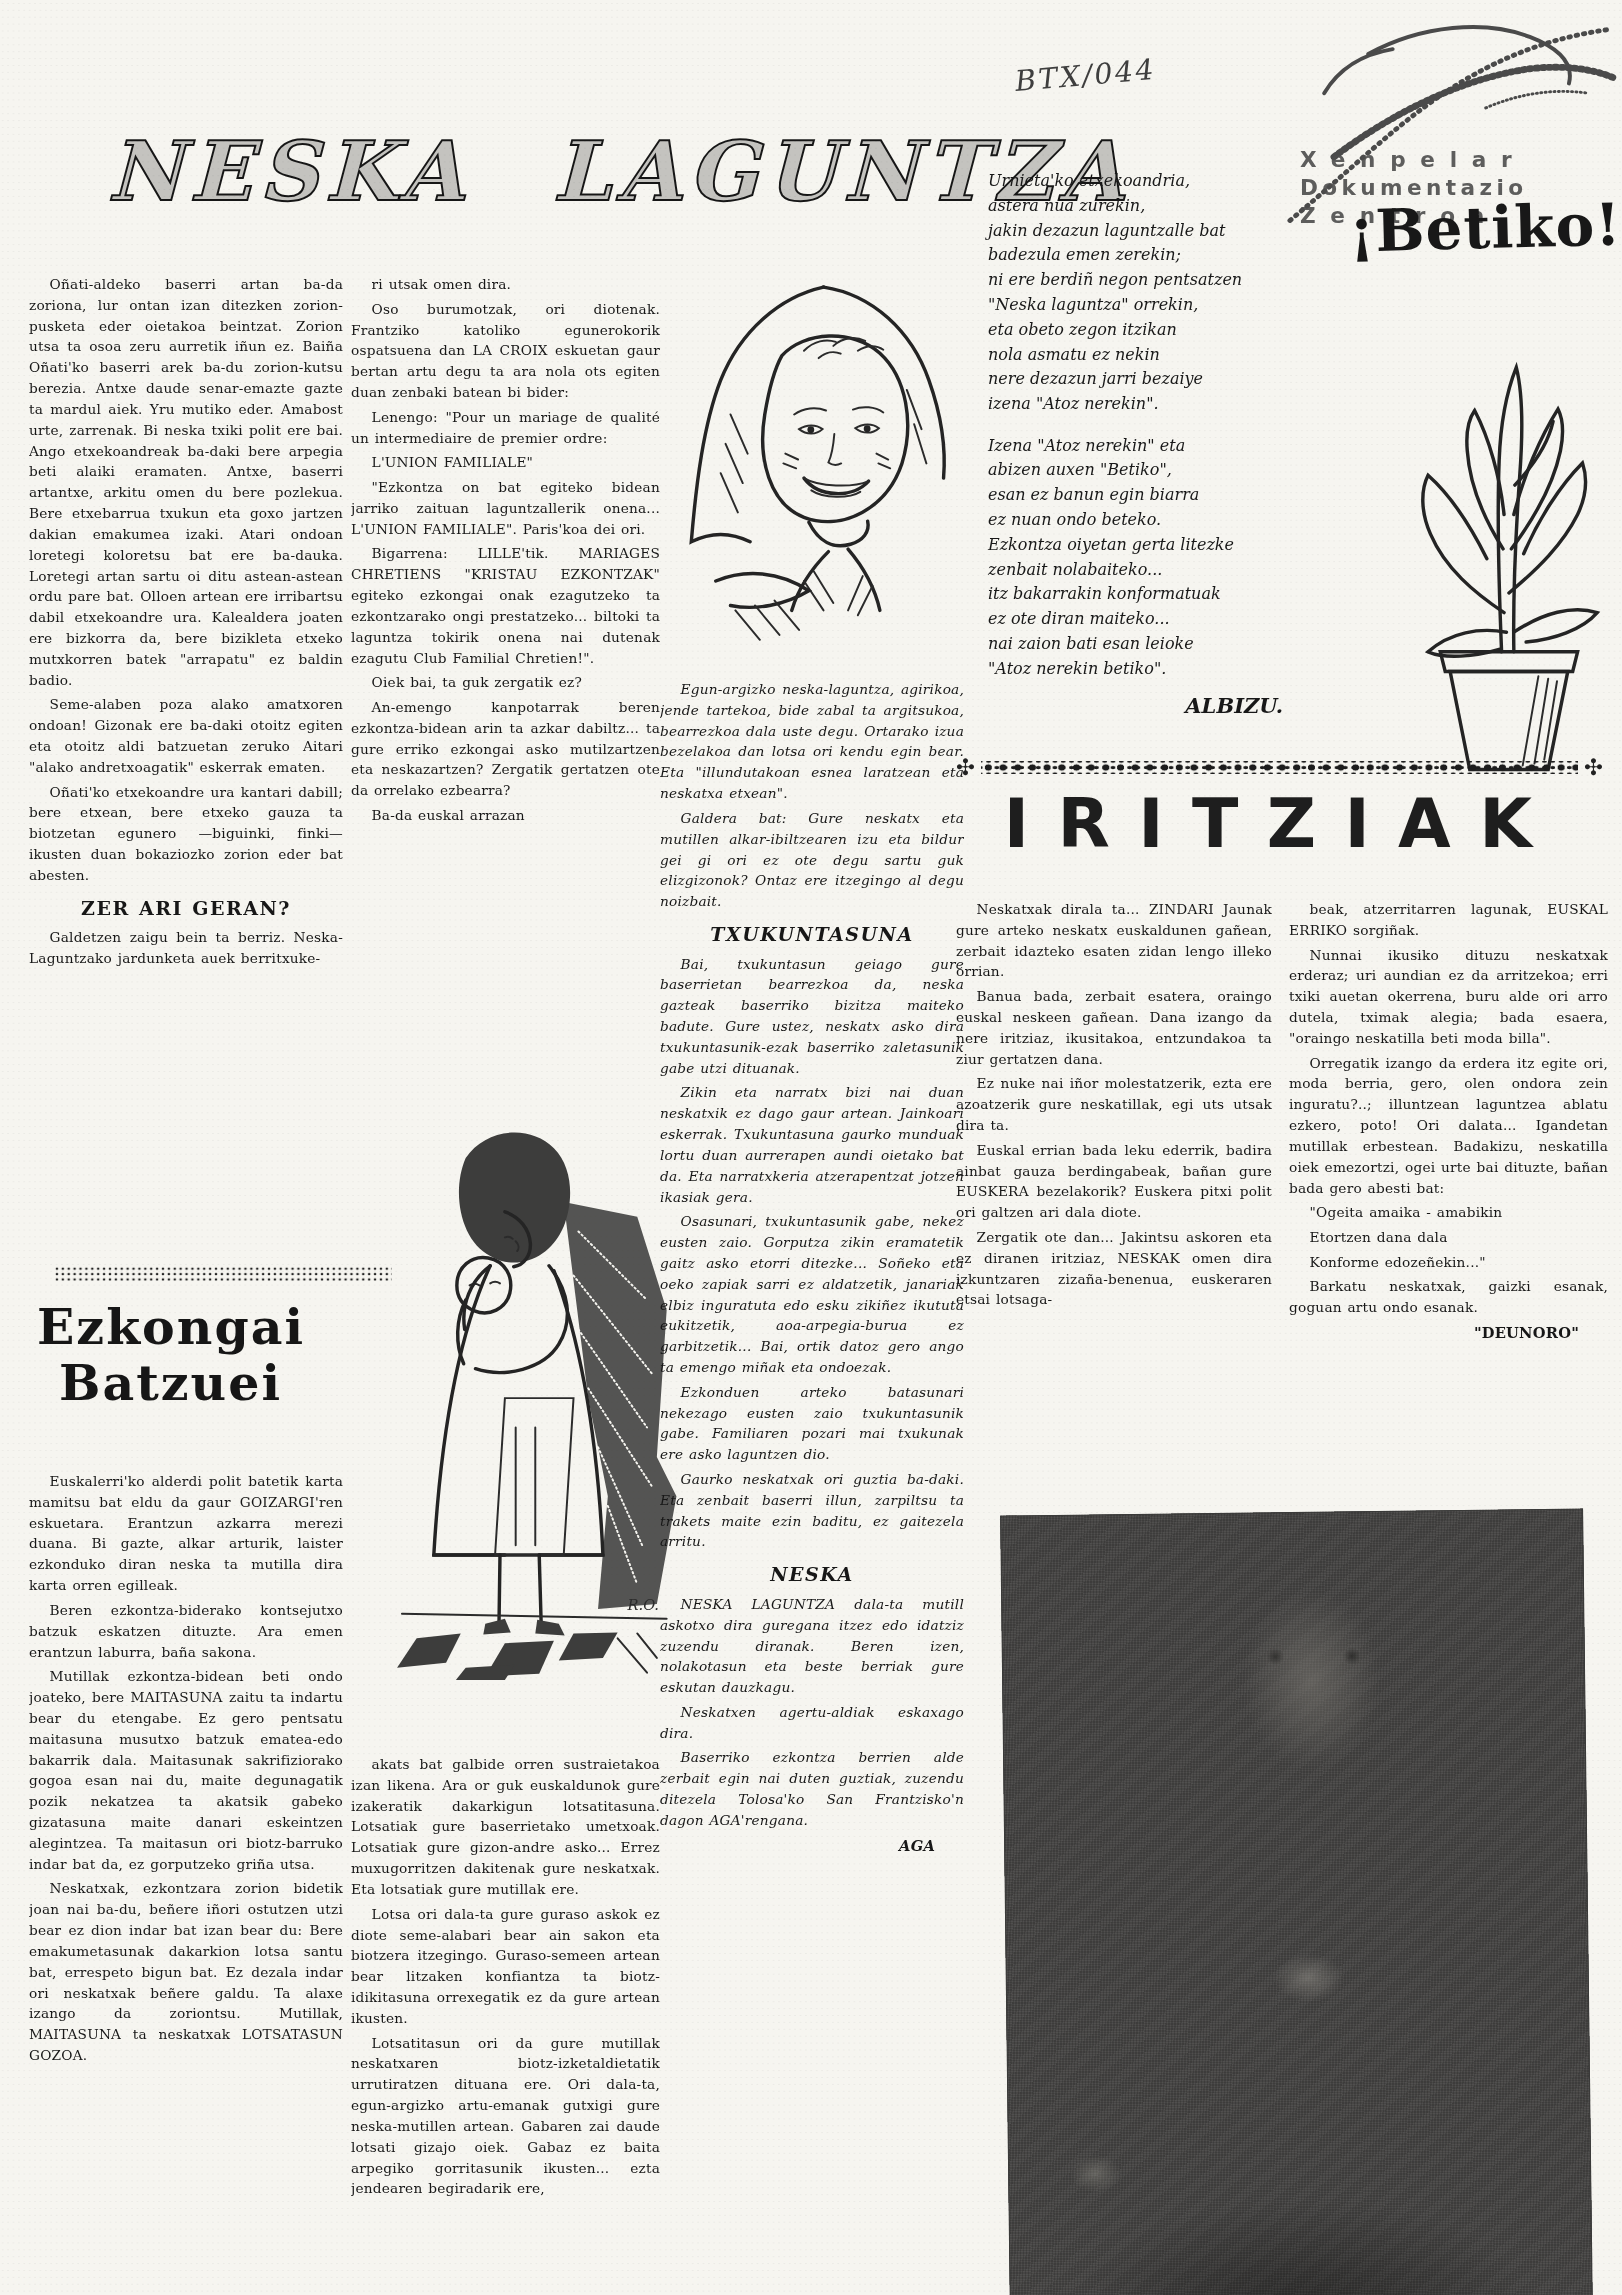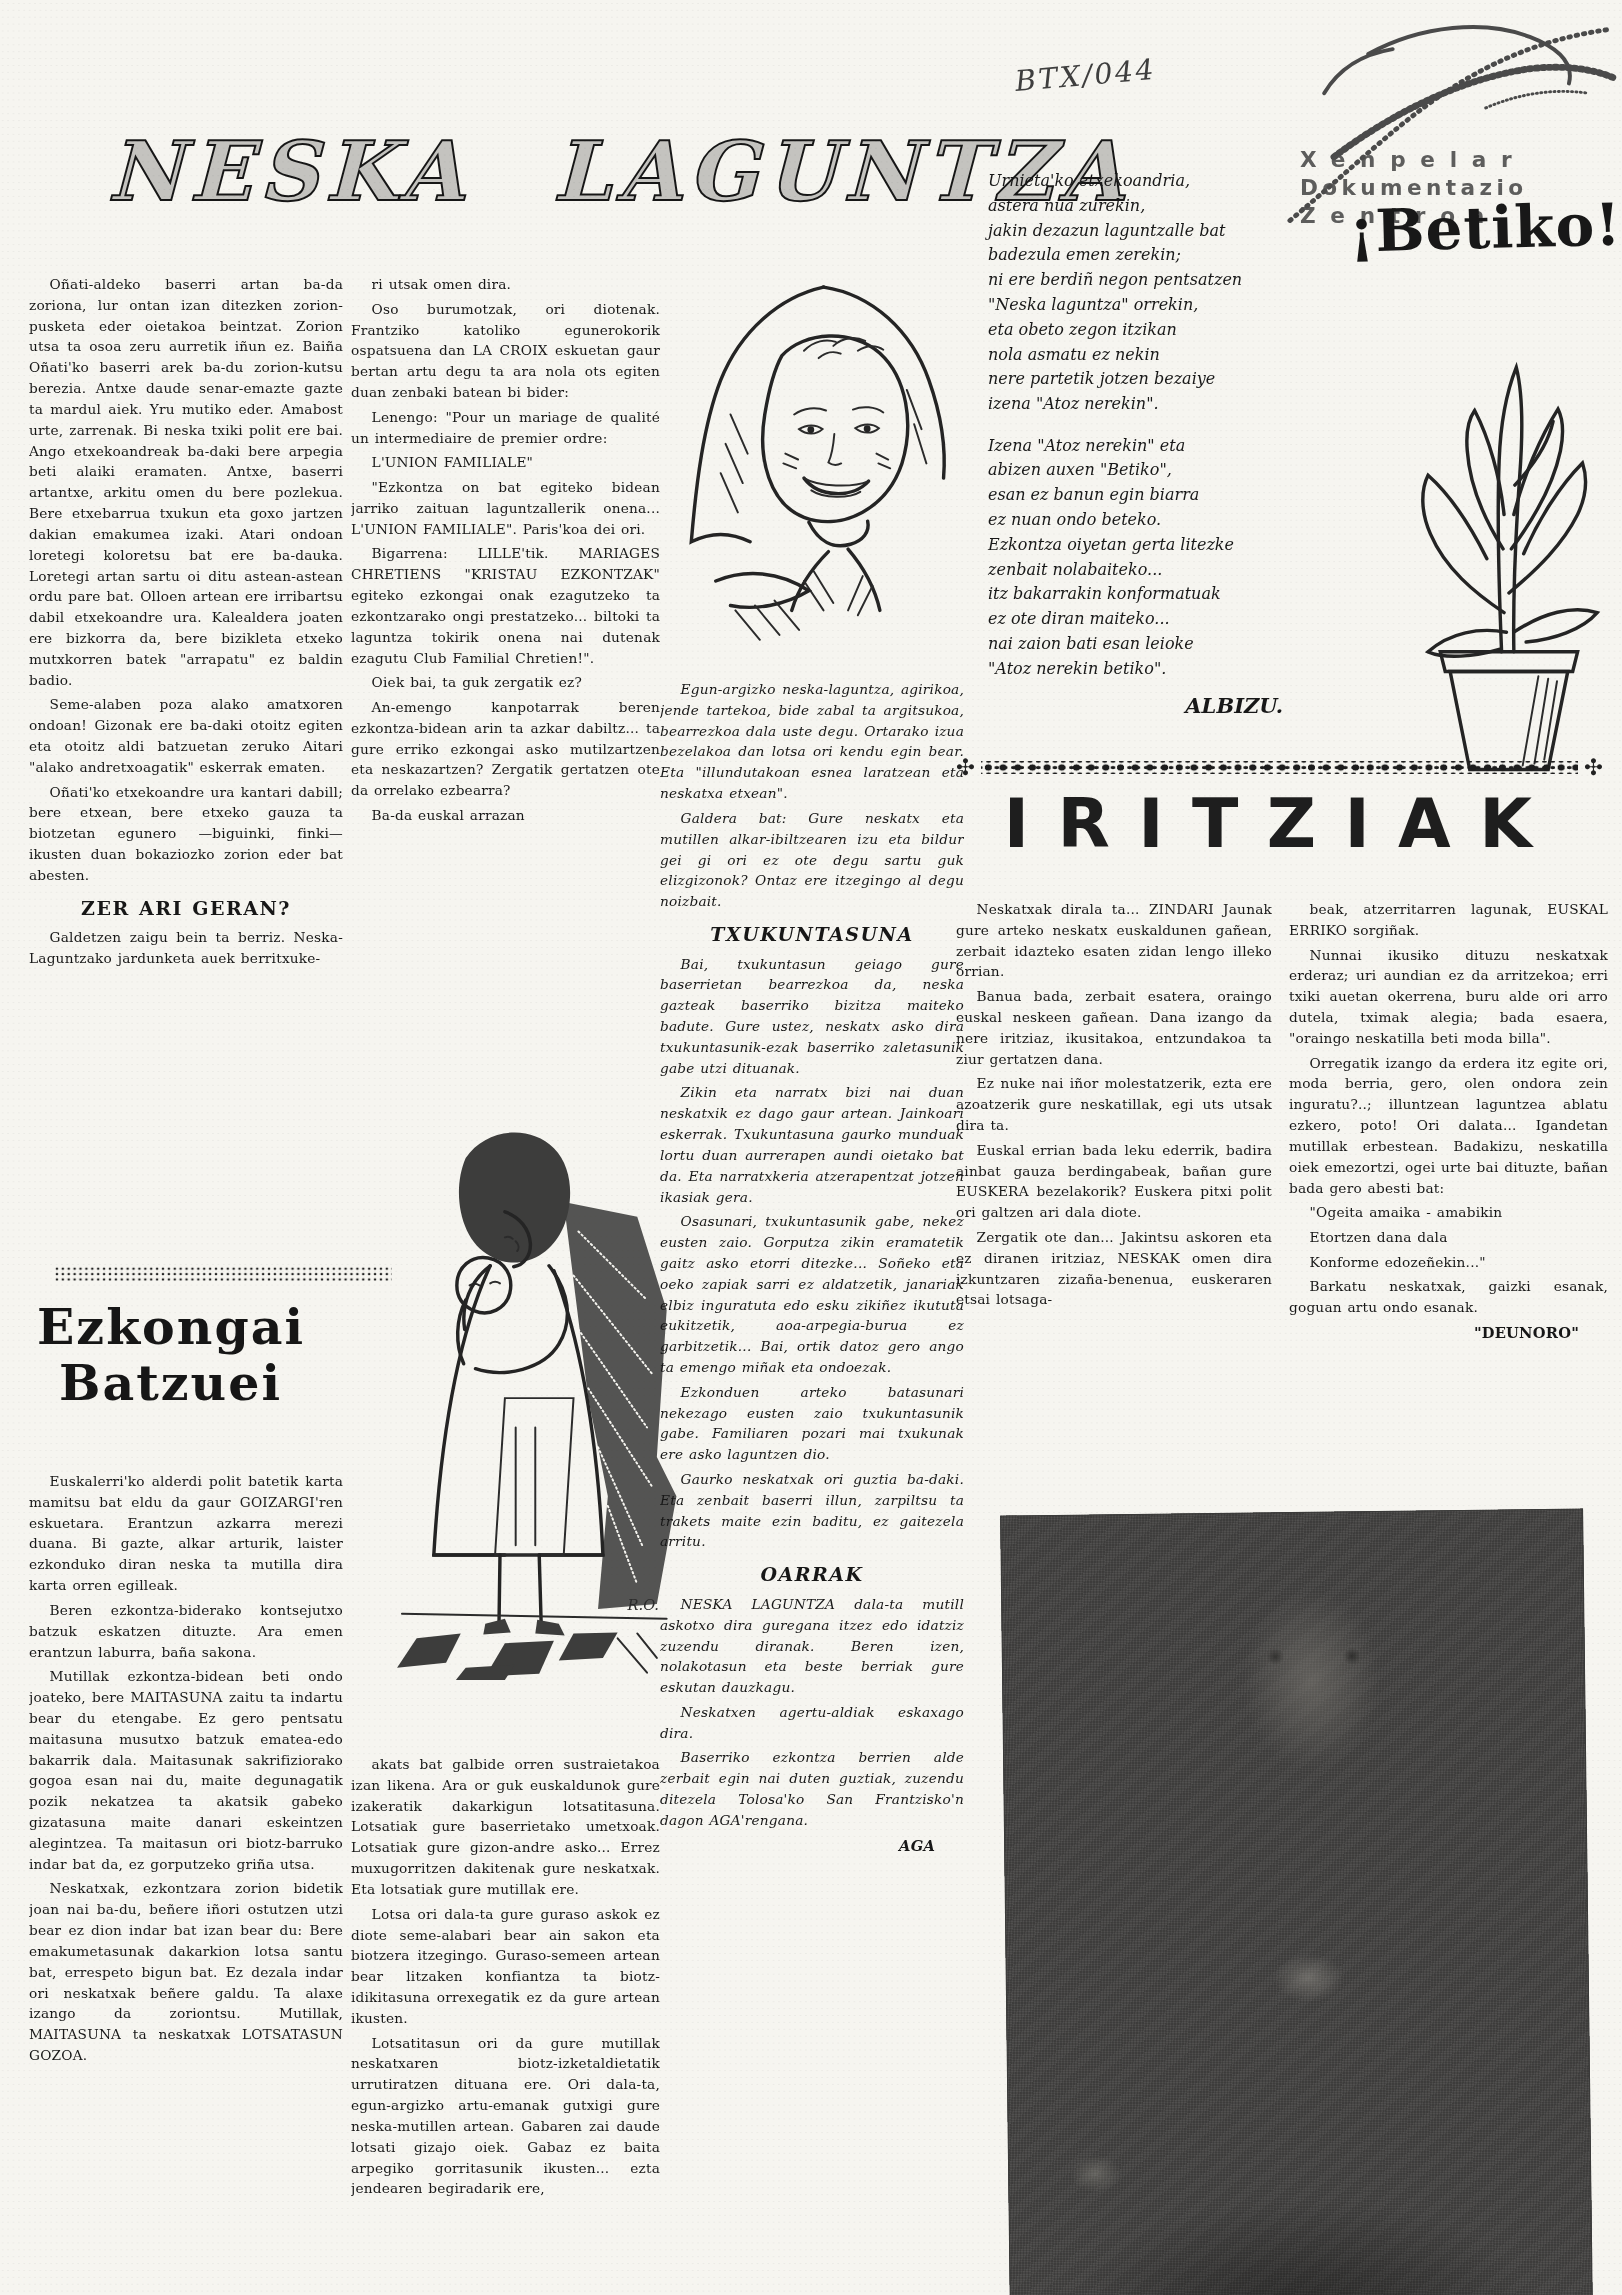--- a/index.html
+++ b/index.html
@@ -132,21 +132,21 @@
   <div class="abs poem">
     <div>
         <div class="poem-line">Urnieta'ko etxekoandria,</div>
         <div class="poem-line">astera nua zurekin,</div>
         <div class="poem-line">jakin dezazun laguntzalle bat</div>
         <div class="poem-line">badezula emen zerekin;</div>
         <div class="poem-line">ni ere berdiñ negon pentsatzen</div>
         <div class="poem-line">"Neska laguntza" orrekin,</div>
         <div class="poem-line">eta obeto zegon itzikan</div>
         <div class="poem-line">nola asmatu ez nekin</div>
-        <div class="poem-line">nere partetik jotzen bezaiye</div>
+        <div class="poem-line">nere dezazun jarri bezaiye</div>
         <div class="poem-line">izena "Atoz nerekin".</div>
         <div class="poem-line"></div>
         <div class="poem-line">Izena "Atoz nerekin" eta</div>
         <div class="poem-line">abizen auxen "Betiko",</div>
         <div class="poem-line">esan ez banun egin biarra</div>
         <div class="poem-line">ez nuan ondo beteko.</div>
         <div class="poem-line">Ezkontza oiyetan gerta litezke</div>
         <div class="poem-line">zenbait nolabaiteko...</div>
         <div class="poem-line">itz bakarrakin konformatuak</div>
         <div class="poem-line">ez ote diran maiteko...</div>
@@ -317,21 +317,21 @@
         <p>Galdera bat: Gure neskatx eta mutillen alkar-ibiltzearen izu eta bildur gei gi ori ez ote degu sartu guk elizgizonok? Ontaz ere itzegingo al degu noizbait.</p>
       </div>
     <div class="subhead">TXUKUNTASUNA</div>
     <div>
         <p>Bai, txukuntasun geiago gure baserrietan bearrezkoa da, neska gazteak baserriko bizitza maiteko badute. Gure ustez, neskatx asko dira txukuntasunik-ezak baserriko zaletasunik gabe utzi dituanak.</p>
         <p>Zikin eta narratx bizi nai duan neskatxik ez dago gaur artean. Jainkoari eskerrak. Txukuntasuna gaurko munduak lortu duan aurrerapen aundi oietako bat da. Eta narratxkeria atzerapentzat jotzen ikasiak gera.</p>
         <p>Osasunari, txukuntasunik gabe, nekez eusten zaio. Gorputza zikin eramatetik gaitz asko etorri ditezke... Soñeko eta oeko zapiak sarri ez aldatzetik, janariak elbiz inguratuta edo esku zikiñez ikututa eukitzetik, aoa-arpegia-burua ez garbitzetik... Bai, ortik datoz gero ango ta emengo miñak eta ondoezak.</p>
         <p>Ezkonduen arteko batasunari nekezago eusten zaio txukuntasunik gabe. Familiaren pozari mai txukunak ere asko laguntzen dio.</p>
         <p>Gaurko neskatxak ori guztia ba-daki. Eta zenbait baserri illun, zarpiltsu ta trakets maite ezin baditu, ez gaitezela arritu.</p>
       </div>
-    <div class="subhead">OARRAK</div>
+    <div class="subhead">NESKA</div>
     <div>
         <p>NESKA LAGUNTZA dala-ta mutill askotxo dira guregana itzez edo idatziz zuzendu diranak. Beren izen, nolakotasun eta beste berriak gure eskutan dauzkagu.</p>
         <p>Neskatxen agertu-aldiak eskaxago dira.</p>
         <p>Baserriko ezkontza berrien alde zerbait egin nai duten guztiak, zuzendu ditezela Tolosa'ko San Frantzisko'n dagon AGA'rengana.</p>
       </div>
     <div class="sig-right">AGA</div>
   </div>
 
 </div>
 

